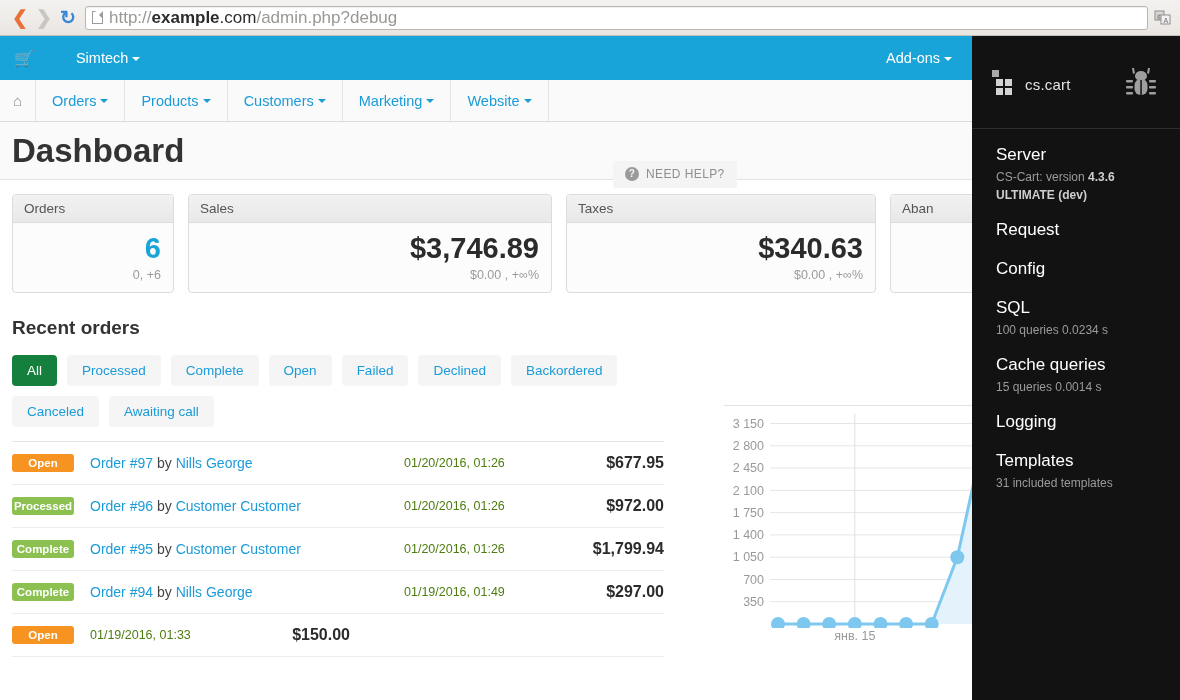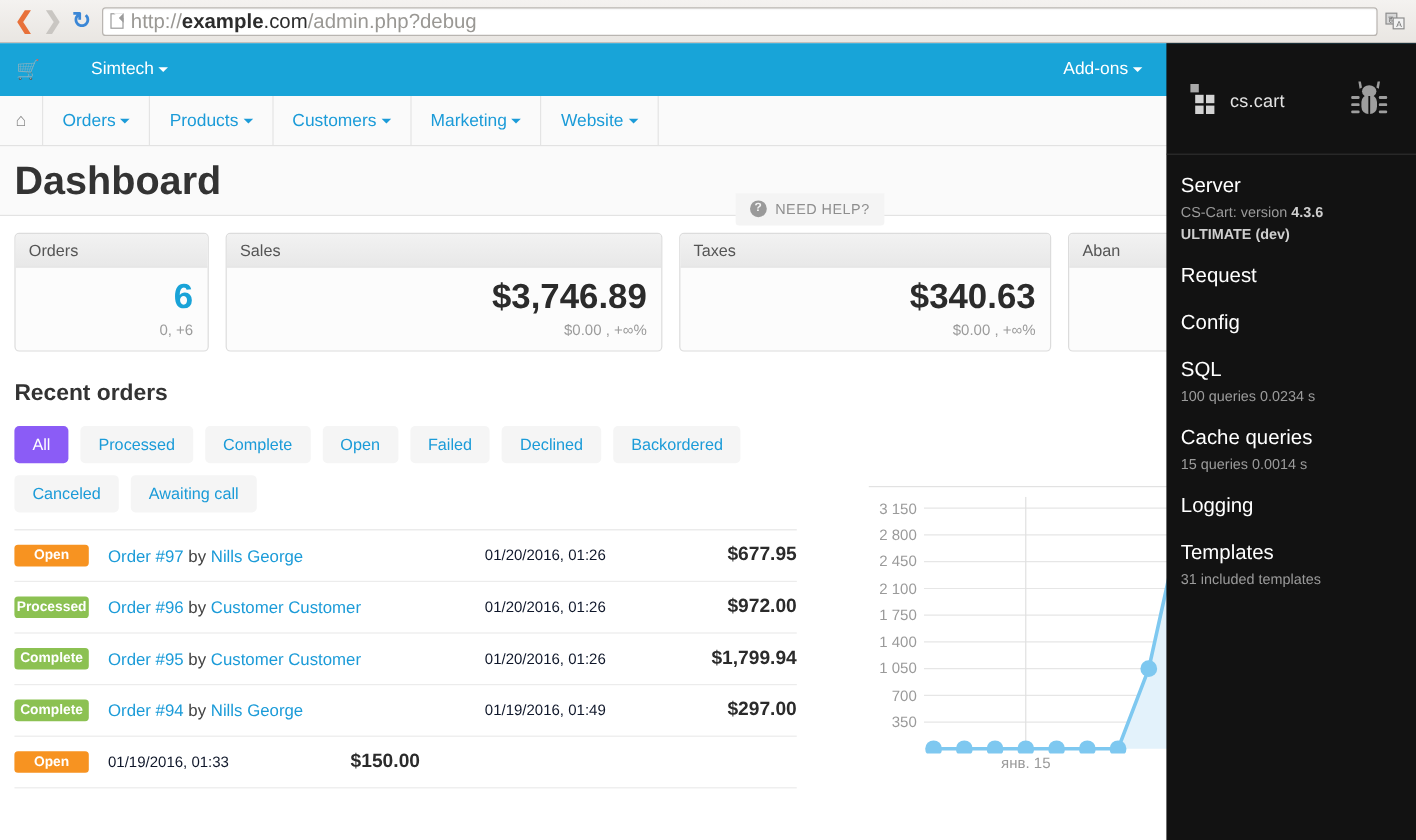--- a/index.html
+++ b/index.html
@@ -108,38 +108,38 @@
   
   .content { display: flex; padding: 0 12px; }
   .col-left { width: 652px; flex: none; }
   .col-right { flex: 1; padding-left: 60px; text-align: right; }
   h2.sec { font-size: 19px; font-weight: bold; color: #333; margin: 24px 0 16px; }
   .filters { display: flex; flex-wrap: wrap; gap: 10px; margin-bottom: 14px; }
   .pill {
     padding: 8px 15px; border-radius: 4px; background: #f5f5f5;
     font-size: 13.5px; color: #1b9bd8; white-space: nowrap;
   }
-  .pill.active { background: #8b5cf6; color: #fff; }
+  .pill.active { background: #15803d; color: #fff; }
 
   .orders { border-top: 1px solid #e6e6e6; }
   .order-row {
     display: flex; align-items: center; height: 43px;
     border-bottom: 1px solid #ececec; font-size: 14px;
   }
   .badge {
     width: 62px; flex: none; margin-right: 16px; text-align: center;
     font-size: 11.5px; font-weight: bold; color: #fff;
     padding: 3px 0; border-radius: 3px;
   }
   .badge.open { background: #f79321; }
   .badge.processed { background: #8cc152; }
   .badge.complete { background: #8cc152; }
   .order-title { flex: 1; color: #444; }
   .order-title a { color: #1b9bd8; text-decoration: none; }
-  .order-date { width: 150px; flex: none; font-size: 12.5px; color: #0f172a; }
+  .order-date { width: 150px; flex: none; font-size: 12.5px; color: #4d7c0f; }
   .order-total { width: 110px; flex: none; text-align: right;
                  font-size: 16px; font-weight: bold; color: #2b2b2b; }
 
   
   .stat-tabs { margin-bottom: 16px; }
   .tab-sales {
     display: inline-block; padding: 9px 19px; background: #1b9bd8;
     color: #fff; border-radius: 4px; font-size: 14px;
   }
   .chartbox { position: relative; border-top: 1px solid #e2e2e2; padding-top: 8px; }
@@ -160,21 +160,21 @@
   .debug-head {
     height: 93px; display: flex; align-items: center; justify-content: space-between;
     padding: 0 22px 0 20px; border-bottom: 1px solid #2e2e2e;
   }
   .logo { display: flex; align-items: flex-end; gap: 7px; }
   .logo-mark { position: relative; width: 26px; height: 24px; }
   .logo-mark i { position: absolute; background: #d3d3d3; display: block; }
   .logo-text { font-size: 15px; color: #e3e3e3; letter-spacing: .2px;
                position: relative; top: -1px; }
   .bug { width: 34px; height: 36px; }
-  .dbg-item { padding: 16px 12px 0; }
+  .dbg-item { padding: 16px 24px 0; }
   .dbg-item h3 { font-size: 17px; font-weight: normal; color: #fff; margin-bottom: 3px; }
   .dbg-item p { font-size: 12px; color: #9b9b9b; line-height: 1.5; }
   .dbg-item p b { color: #cfcfcf; }
 </style>
 </head>
 <body>
 
 <div id="root">
 
   <div class="chrome">

